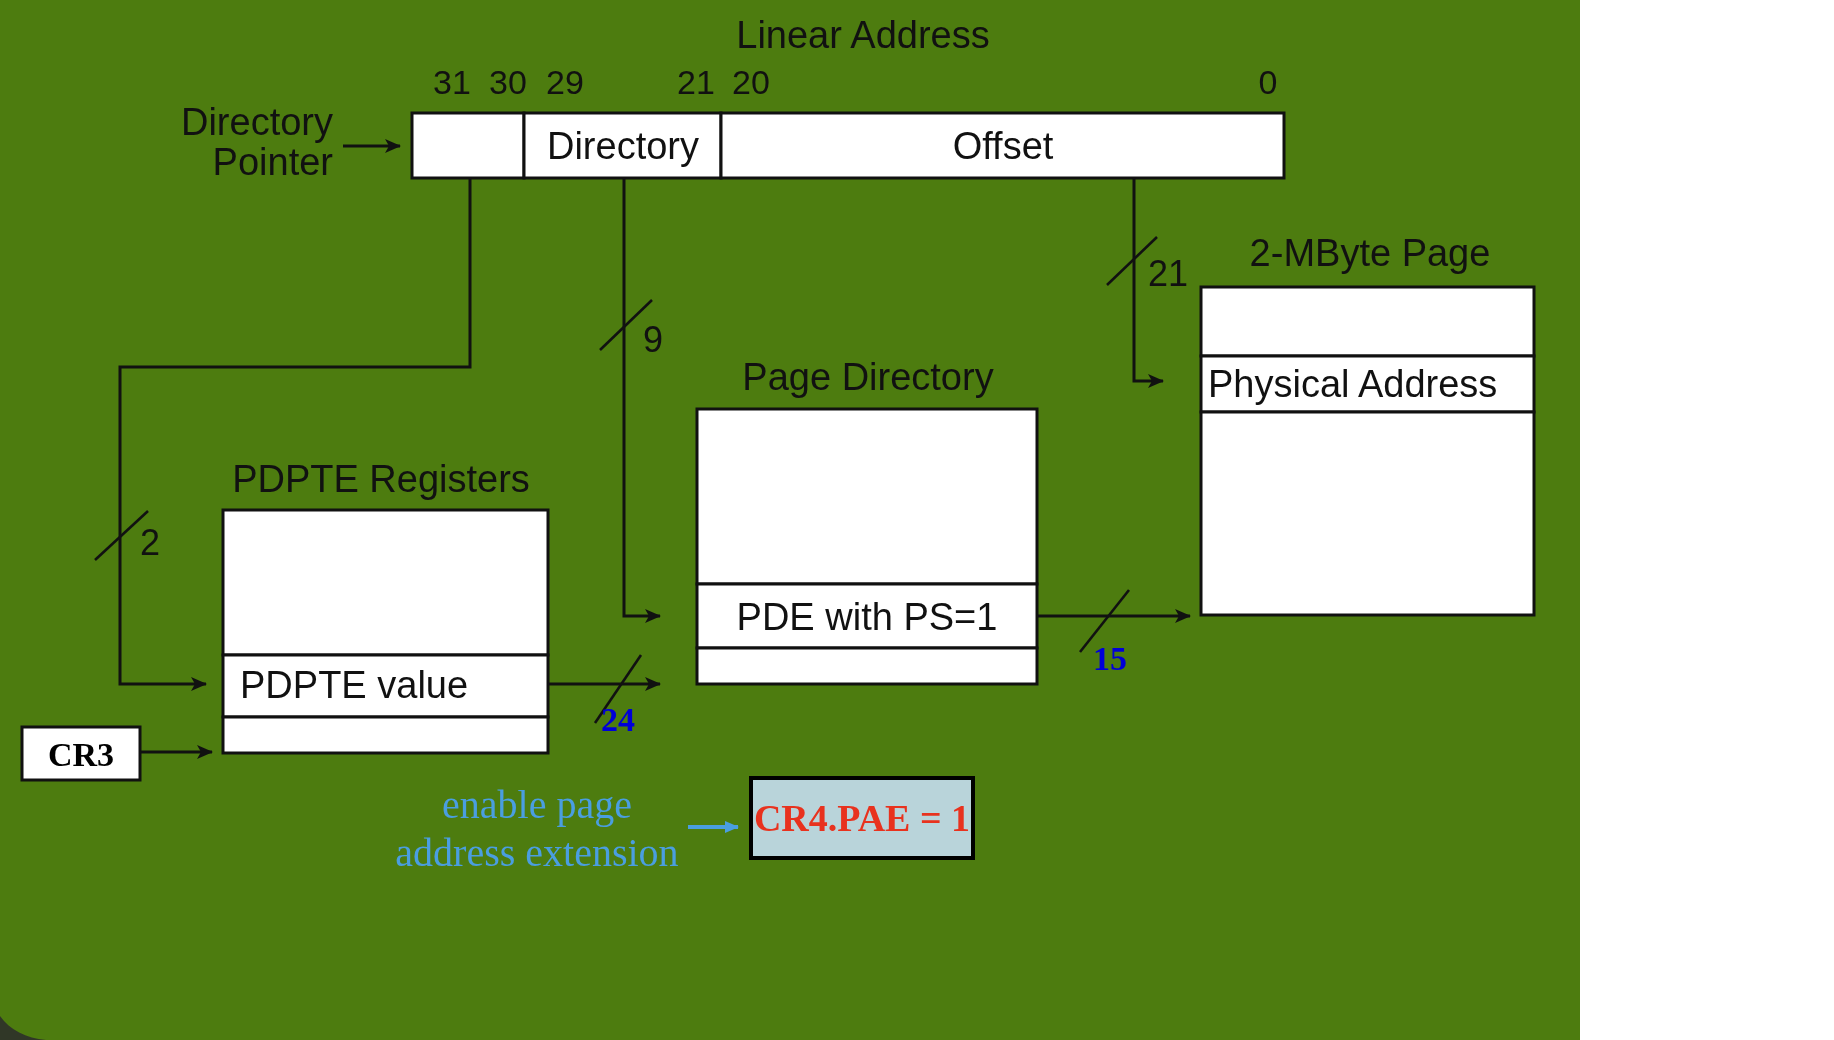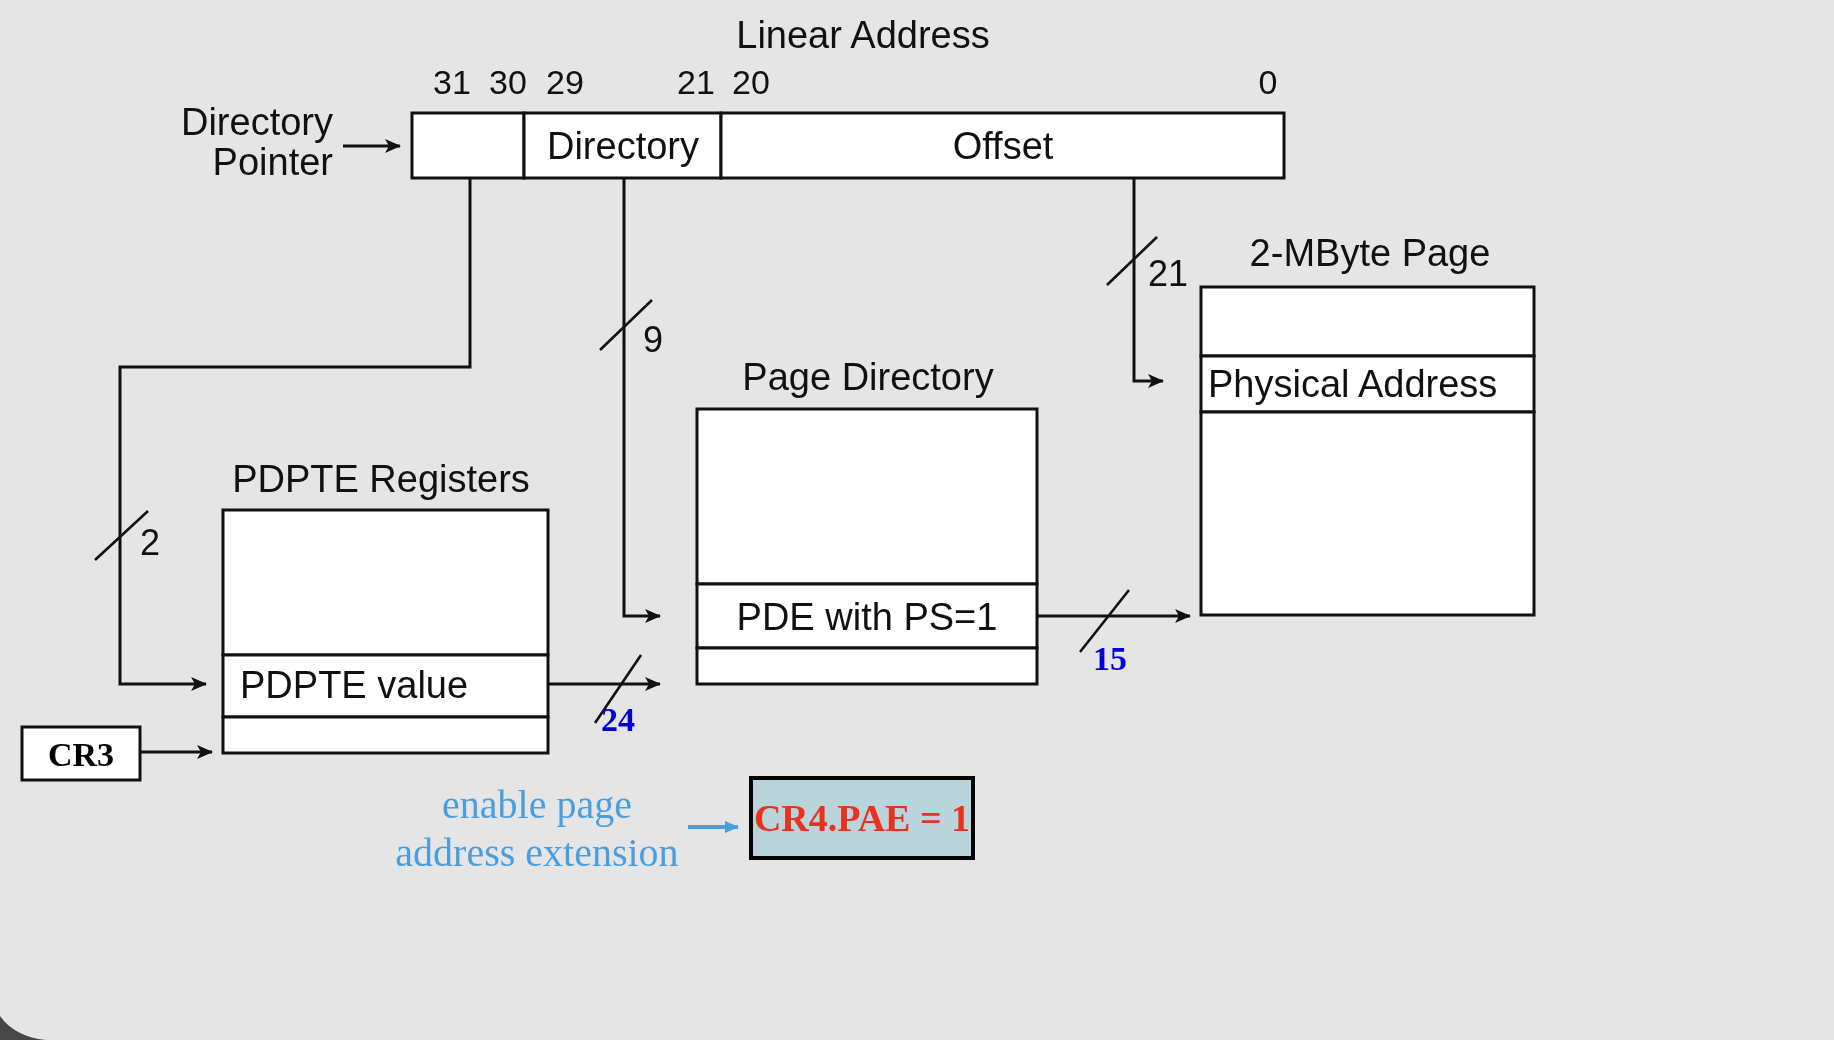--- a/index.html
+++ b/index.html
@@ -4,21 +4,21 @@
 <title>Linear-Address Translation to a 2-MByte Page using PAE Paging</title>
 <style>
   html,body{margin:0;padding:0;background:#ffffff;}
   body{
     width:1834px;height:1040px;
     font-family:"Liberation Sans",sans-serif;
     color:#111;
     overflow:hidden;
     position:relative;
   }
-  #stage{position:absolute;left:0;top:0;width:1834px;height:1040px;background:#e5e5e5;}
+  #stage{position:absolute;left:0;top:0;width:1580px;height:1040px;background:#4d7c0f;}
   svg#diagram{position:absolute;left:0;top:0;width:1834px;height:1040px;}
 
   
   .t-sans{font-family:"Liberation Sans",sans-serif;fill:#111;}
   .lbl-big{font-size:38px;}
   .lbl-bit{font-size:34px;}
   .lbl-cell{font-size:38px;}
   .lbl-title{font-size:38px;}
   .lbl-width{font-size:36px;}
   .blue-num{font-family:"Liberation Serif",serif;font-weight:bold;font-size:34px;fill:#0000d8;}

